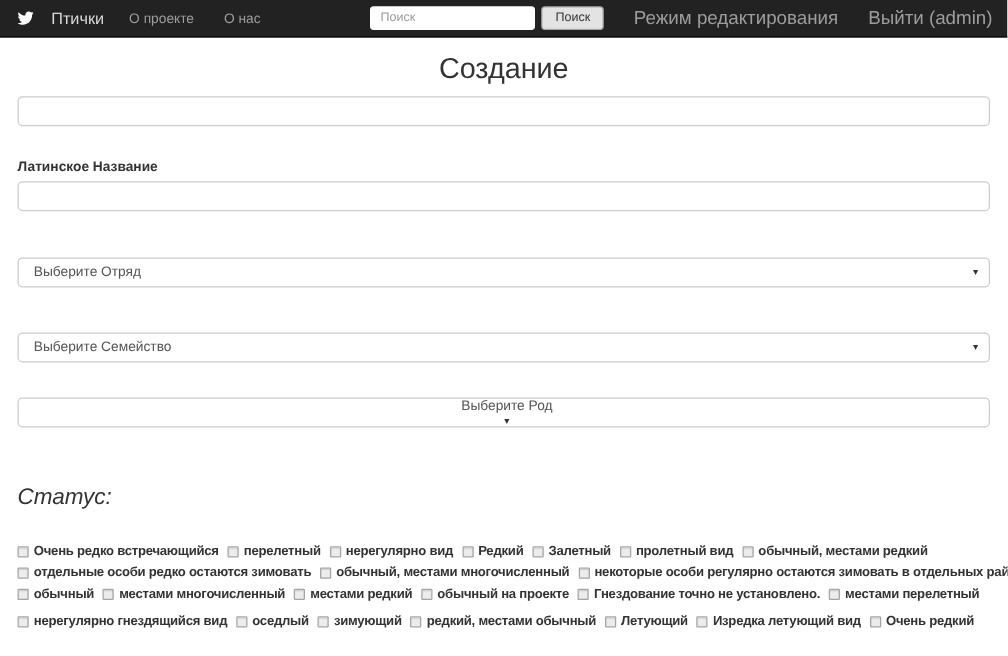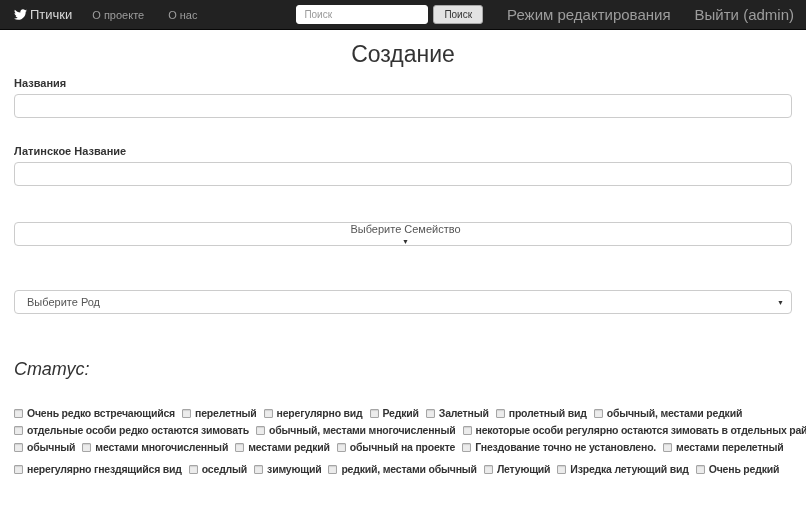--- a/index.html
+++ b/index.html
@@ -15,21 +15,21 @@
   
   .navbar {
     height:30px;
     background:#222;
     border-bottom:1px solid #080808;
     display:flex;
     align-items:center;
     padding:0 12px 0 14px;
   }
   .brand {
-    display:flex; align-items:center; gap:3px;
+    display:flex; align-items:center; gap:14px;
     color:#d9d9d9; font-size:13px; text-decoration:none;
     margin-right:20px; cursor:pointer; white-space:nowrap;
   }
   .brand svg { display:block; }
   .nav-link {
     color:#9d9d9d; font-size:11px; text-decoration:none;
     margin-right:24px; cursor:pointer; white-space:nowrap;
   }
   .nav-spacer { flex:1; }
   .search-form { display:flex; align-items:flex-start; }
@@ -75,22 +75,22 @@
   }
   .select-box {
     height:24px;
     border:1px solid #ccc; border-radius:4px;
     display:flex; align-items:center; justify-content:space-between;
     padding:0 7px 0 12px;
     font-size:11px; color:#555;
     cursor:pointer; background:#fff;
   }
   .select-1 { margin-top:37px; }
-  .select-2 { margin-top:36px;flex-direction:column; }
-  .select-3 { margin-top:44px; }
+  .select-2 { margin-top:36px; }
+  .select-3 { margin-top:28px;flex-direction:column; }
   .caret { font-size:7px; color:#333; line-height:1; }
 
   .status-heading {
     font-size:18px; font-weight:400; color:#333;
     margin:45px 0 0 0; line-height:21px;font-style:italic;
   }
   .status-rows { margin-top:27px; }
   .status-row {
     display:flex; align-items:center;
     margin-bottom:5px;
@@ -131,29 +131,32 @@
   <span class="nav-links-right" style="display:flex;align-items:center;">
       <a class="nav-right-link">Режим редактирования</a>
       <a class="nav-right-link">Выйти (admin)</a>
     </span>
 </nav>
 
 <div class="container">
   <h1 class="page-title">Создание</h1>
 
   <div class="form-group-1">
-    <label class="form-label">Названия</label>
     <input class="text-input" type="text" value="" style="">
   </div>
 
   <div class="form-group-2">
     <label class="form-label">Латинское Название</label>
     <input class="text-input" type="text" value="" style="">
   </div>
 
+  <div class="select-box select-1">
+    <span>Выберите Отряд</span>
+    <span class="caret">▼</span>
+  </div>
 
   <div class="select-box select-2">
     <span>Выберите Семейство</span>
     <span class="caret">▼</span>
   </div>
 
   <div class="select-box select-3">
     <span>Выберите Род</span>
     <span class="caret">▼</span>
   </div>

